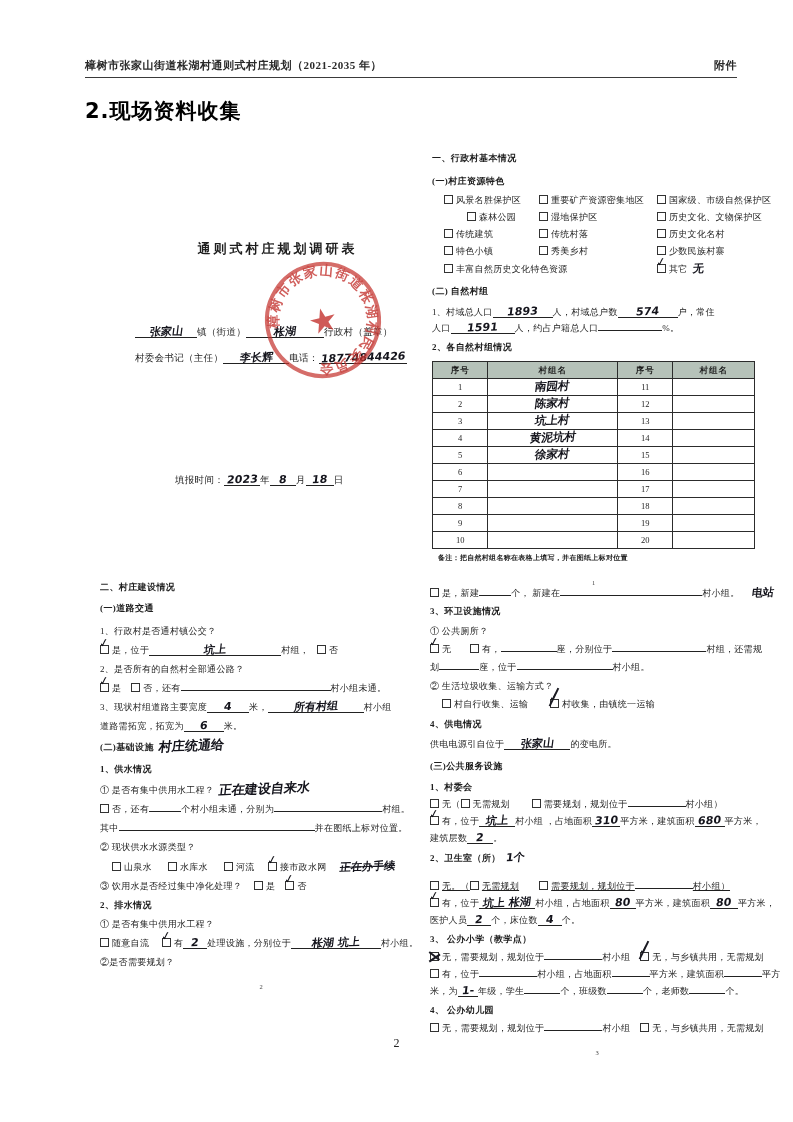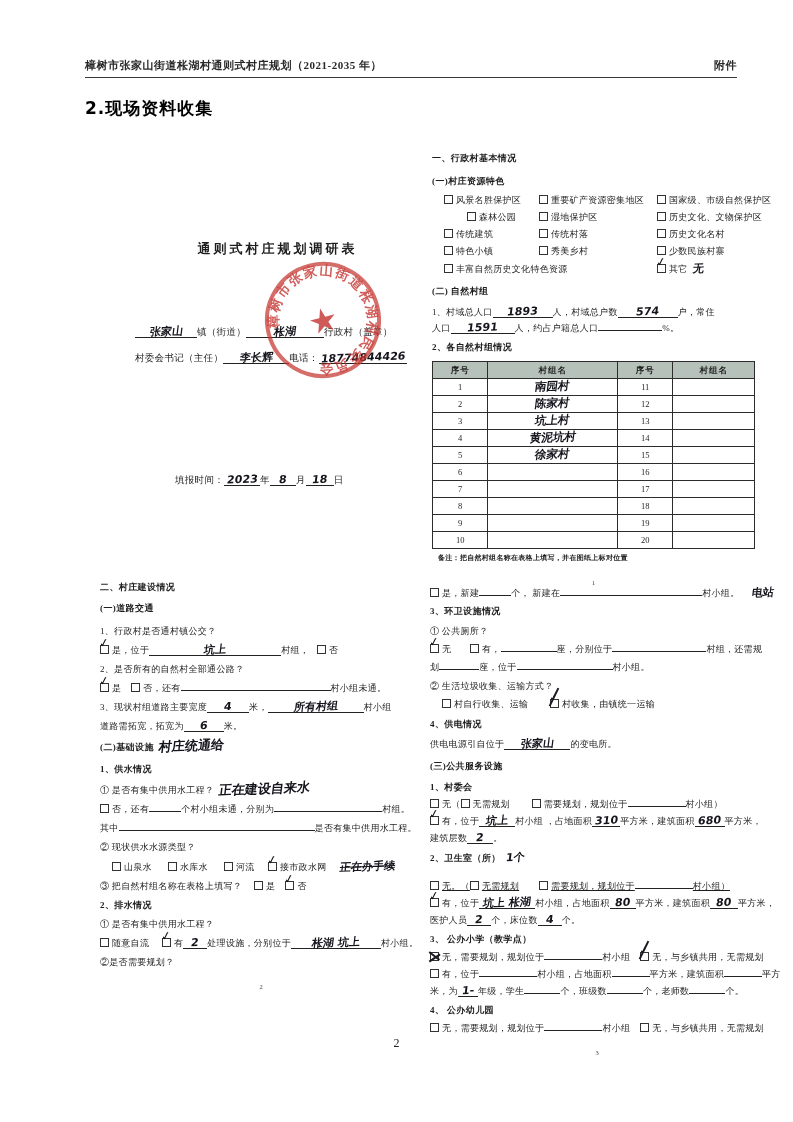--- a/index.html
+++ b/index.html
@@ -3,21 +3,21 @@
 <meta charset="utf-8">
 <style>
   html,body{margin:0;padding:0;background:#ffffff;}
   .page{position:relative;width:793px;height:1122px;background:#fff;overflow:hidden;
         font-family:"Liberation Serif","DejaVu Serif",serif;color:#1f1f1f;}
   
   .hdr{position:absolute;left:85px;top:58px;width:652px;display:flex;justify-content:space-between;
        align-items:flex-end;border-bottom:1.6px solid #3a3a3a;padding-bottom:4px;
        font-size:11px;font-weight:700;letter-spacing:0.5px;color:#2a2a2a;}
   .h1{position:absolute;left:85px;top:97px;font-family:"DejaVu Sans","Liberation Sans",sans-serif;
-      font-size:17px;font-weight:bold;letter-spacing:1px;color:#000;}
+      font-size:21px;font-weight:bold;letter-spacing:1px;color:#000;}
   
   .form{position:absolute;font-size:9px;line-height:13px;color:#1e1e1e;}
   .line{white-space:nowrap;margin-bottom:6px;}
   .ind{padding-left:12px;}
   .t{letter-spacing:0.3px;}
   .b{font-weight:bold;letter-spacing:0.4px;}
   .sp{display:inline-block;}
   .field{display:inline-block;border-bottom:1px solid #222;text-align:center;padding:0 2px;line-height:10px;vertical-align:baseline;}
   .hw{display:inline-block;font-family:"DejaVu Sans","Liberation Sans",sans-serif;font-weight:600;
       font-size:11px;color:#14141c;transform:skewX(-9deg) rotate(-2deg);white-space:nowrap;margin-bottom:-2px;}
@@ -189,24 +189,24 @@
         <div class="line" style="margin-top: 10px;"><span class="t">1、行政村是否通村镇公交？</span></div>
         <div class="line"><span class="cb"><span class="tick">✓</span></span><span class="t">是，位于</span><span class="field" style="min-width: 128px;"><span class="hw">坑上</span></span><span class="t">村组，</span><span class="sp" style="width: 8px;"></span><span class="cb"></span><span class="t">否</span></div>
         <div class="line" style="margin-top: 3px;"><span class="t">2、是否所有的自然村全部通公路？</span></div>
         <div class="line"><span class="cb"><span class="tick">✓</span></span><span class="t">是</span><span class="sp" style="width: 10px;"></span><span class="cb"></span><span class="t">否，还有</span><span class="field" style="min-width: 146px;"></span><span class="t">村小组未通。</span></div>
         <div class="line" style="margin-top: 3px;"><span class="t">3、现状村组道路主要宽度</span><span class="field" style="min-width: 38px;"><span class="hw">4</span></span><span class="t">米，</span><span class="field" style="min-width: 92px;"><span class="hw">所有村组</span></span><span class="t">村小组</span></div>
         <div class="line"><span class="t">道路需拓宽，拓宽为</span><span class="field" style="min-width: 36px;"><span class="hw">6</span></span><span class="t">米。</span></div>
         <div class="line" style="margin-top: 4px;"><span class="b">(二)基础设施</span><span class="hwf big">村庄统通给</span></div>
         <div class="line" style="margin-top: 9px;"><span class="b">1、供水情况</span></div>
         <div class="line" style="margin-top: 3px;"><span class="t">① 是否有集中供用水工程？</span><span class="hwf big">正在建设自来水</span></div>
         <div class="line"><span class="cb"></span><span class="t">否，还有</span><span class="field" style="min-width: 28px;"></span><span class="t">个村小组未通，分别为</span><span class="field" style="min-width: 104px;"></span><span class="t">村组。</span></div>
-        <div class="line"><span class="t">其中</span><span class="field" style="min-width: 192px;"></span><span class="t">是否有集中供用水工程。</span></div>
+        <div class="line"><span class="t">其中</span><span class="field" style="min-width: 192px;"></span><span class="t">并在图纸上标对位置。</span></div>
         <div class="line" style="margin-top: 4px;"><span class="t">② 现状供水水源类型？</span></div>
         <div class="line ind"><span class="cg" style="width: 56px;"><span class="cb"></span><span class="t">山泉水</span></span><span class="cg" style="width: 56px;"><span class="cb"></span><span class="t">水库水</span></span><span class="cg" style="width: 44px;"><span class="cb"></span><span class="t">河流</span></span><span class="cg"><span class="cb"><span class="tick">✓</span></span><span class="t">接市政水网</span></span><span class="sp" style="width: 8px;"></span><span class="hwf strike">正在办手续</span></div>
-        <div class="line" style="margin-top: 4px;"><span class="t">③ 把自然村组名称在表格上填写？</span><span class="sp" style="width: 12px;"></span><span class="cb"></span><span class="t">是</span><span class="sp" style="width: 10px;"></span><span class="cb"><span class="tick">✓</span></span><span class="t">否</span></div>
+        <div class="line" style="margin-top: 4px;"><span class="t">③ 饮用水是否经过集中净化处理？</span><span class="sp" style="width: 12px;"></span><span class="cb"></span><span class="t">是</span><span class="sp" style="width: 10px;"></span><span class="cb"><span class="tick">✓</span></span><span class="t">否</span></div>
         <div class="line" style="margin-top: 6px;"><span class="b">2、排水情况</span></div>
         <div class="line" style="margin-top: 3px;"><span class="t">① 是否有集中供用水工程？</span></div>
         <div class="line"><span class="cg" style="width: 62px;"><span class="cb"></span><span class="t">随意自流</span></span><span class="cb"><span class="tick">✓</span></span><span class="t">有</span><span class="field" style="min-width: 20px;"><span class="hw">2</span></span><span class="t">处理设施，分别位于</span><span class="field" style="min-width: 86px;"><span class="hw">枨湖 坑上</span></span><span class="t">村小组。</span></div>
         <div class="line" style="margin-top: 3px;"><span class="t">②是否需要规划？</span></div>
       </div>
     <div class="mini">2</div>
   </div>
 
   <div class="form svc">
     <div>

